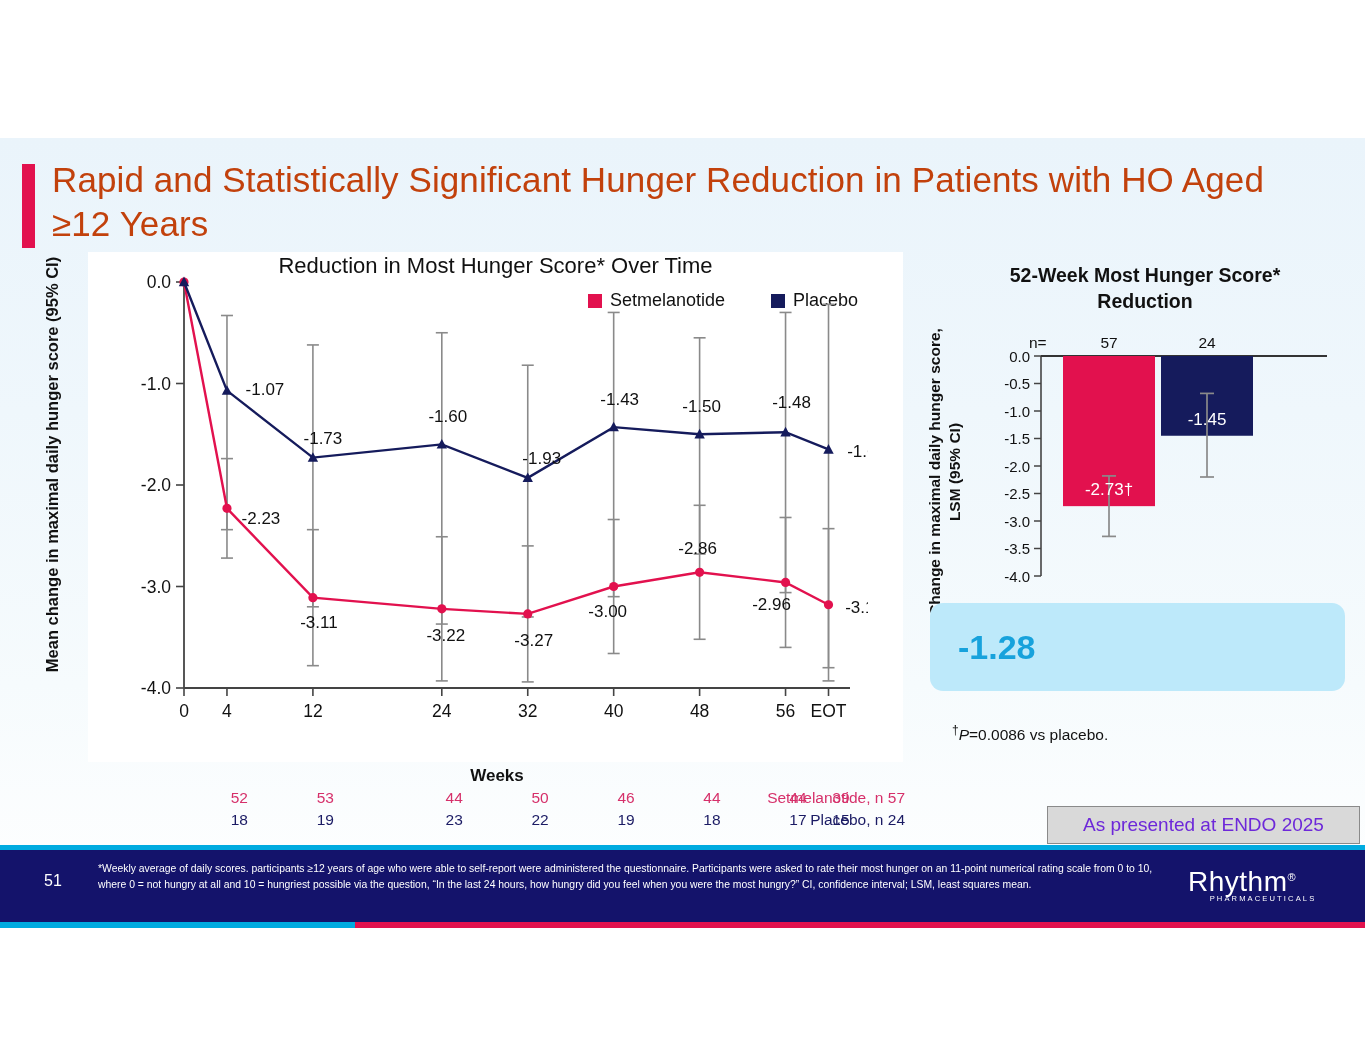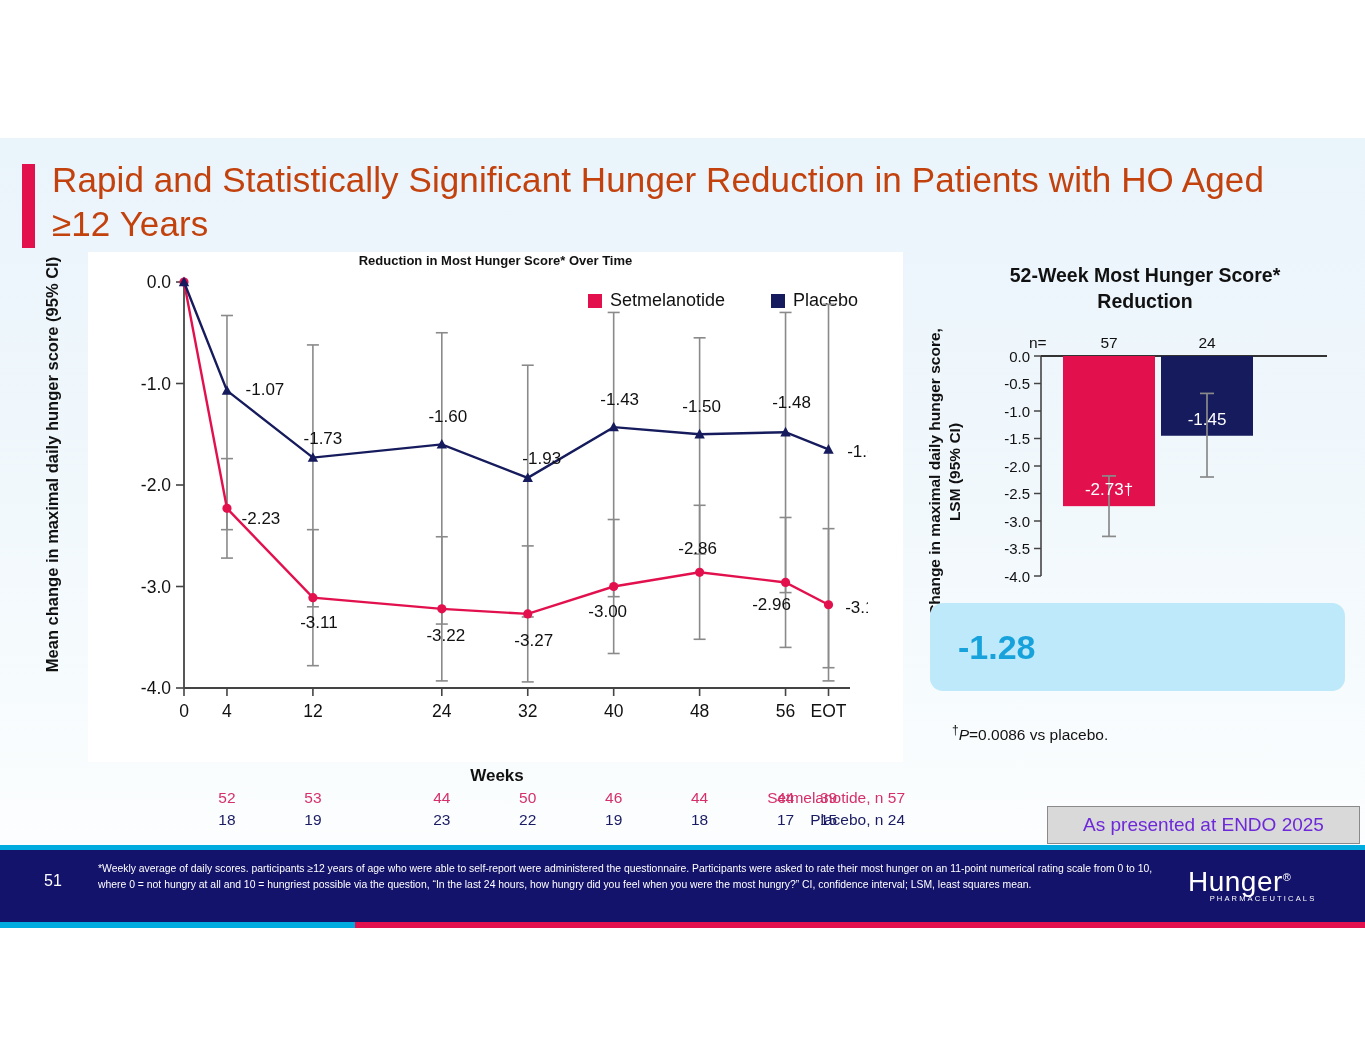--- a/index.html
+++ b/index.html
@@ -23,21 +23,21 @@
     font-size:35px;line-height:44px;color:#c2410c;font-weight:400;
     letter-spacing:.1px;
   }
   
   #line-panel{
     position:absolute;left:88px;top:252px;width:815px;height:510px;
     background:#ffffff;
   }
   #line-title{
     position:absolute;left:88px;top:253px;width:815px;text-align:center;
-    font-size:13px;font-weight:bold;color:#111;
+    font-size:22px;font-weight:normal;color:#111;
   }
   #ylabel-left{
     position:absolute;left:-168px;top:455px;width:440px;
     transform:rotate(-90deg);text-align:center;
     font-size:16.5px;font-weight:bold;color:#111;
   }
   #legend{
     position:absolute;left:540px;top:290px;
     display:flex;gap:46px;align-items:center;font-size:18px;color:#111;padding-left:48px;
   }
@@ -52,21 +52,21 @@
   #xaxis-title{
     position:absolute;left:126px;top:766px;width:742px;text-align:center;
     font-size:17px;font-weight:bold;color:#111;
   }
   
   #ntable{position:absolute;left:0px;top:789px;width:905px;font-size:15.5px;}
   #ntable .rowlab{
     position:absolute;right:0;width:185px;text-align:right;font-weight:normal;
   }
   .nrow{position:relative;height:22px;}
-  .ncell{position:absolute;text-align:center;width:42px;}
+  .ncell{position:absolute;text-align:right;width:42px;}
   .pink{color:#D6306A;}
   .navy{color:#1b1b64;}
   
   #bar-title{
     position:absolute;left:960px;top:262px;width:370px;text-align:center;
     font-size:19.5px;font-weight:bold;color:#111;line-height:26px;
   }
   #ylabel-right{
     position:absolute;left:795px;top:452px;width:300px;
     transform:rotate(-90deg);text-align:center;
@@ -323,16 +323,16 @@
   <span style="vertical-align:super;font-size:12px">†</span><span class="it">P</span><span>=0.0086 vs placebo.</span>
 </div>
 
 <div id="endo-badge">As presented at ENDO 2025</div>
 
 <div id="rule-cyan"></div>
 <div id="footer"></div>
 <div id="slide-number">51</div>
 <div id="footnote">*Weekly average of daily scores. participants ≥12 years of age who were able to self-report were administered the questionnaire. Participants were asked to rate their most hunger on an 11-point numerical rating scale from 0 to 10, where 0 = not hungry at all and 10 = hungriest possible via the question, “In the last 24 hours, how hungry did you feel when you were the most hungry?” CI, confidence interval; LSM, least squares mean.</div>
 <div id="logo">
-  <div class="word"><span>Hunger</span><span class="reg">®</span></div>
+  <div class="word"><span>Rhythm</span><span class="reg">®</span></div>
   <div class="sub">PHARMACEUTICALS</div>
 </div>
 <div id="rule-bottom"></div>
 
 </body></html>

